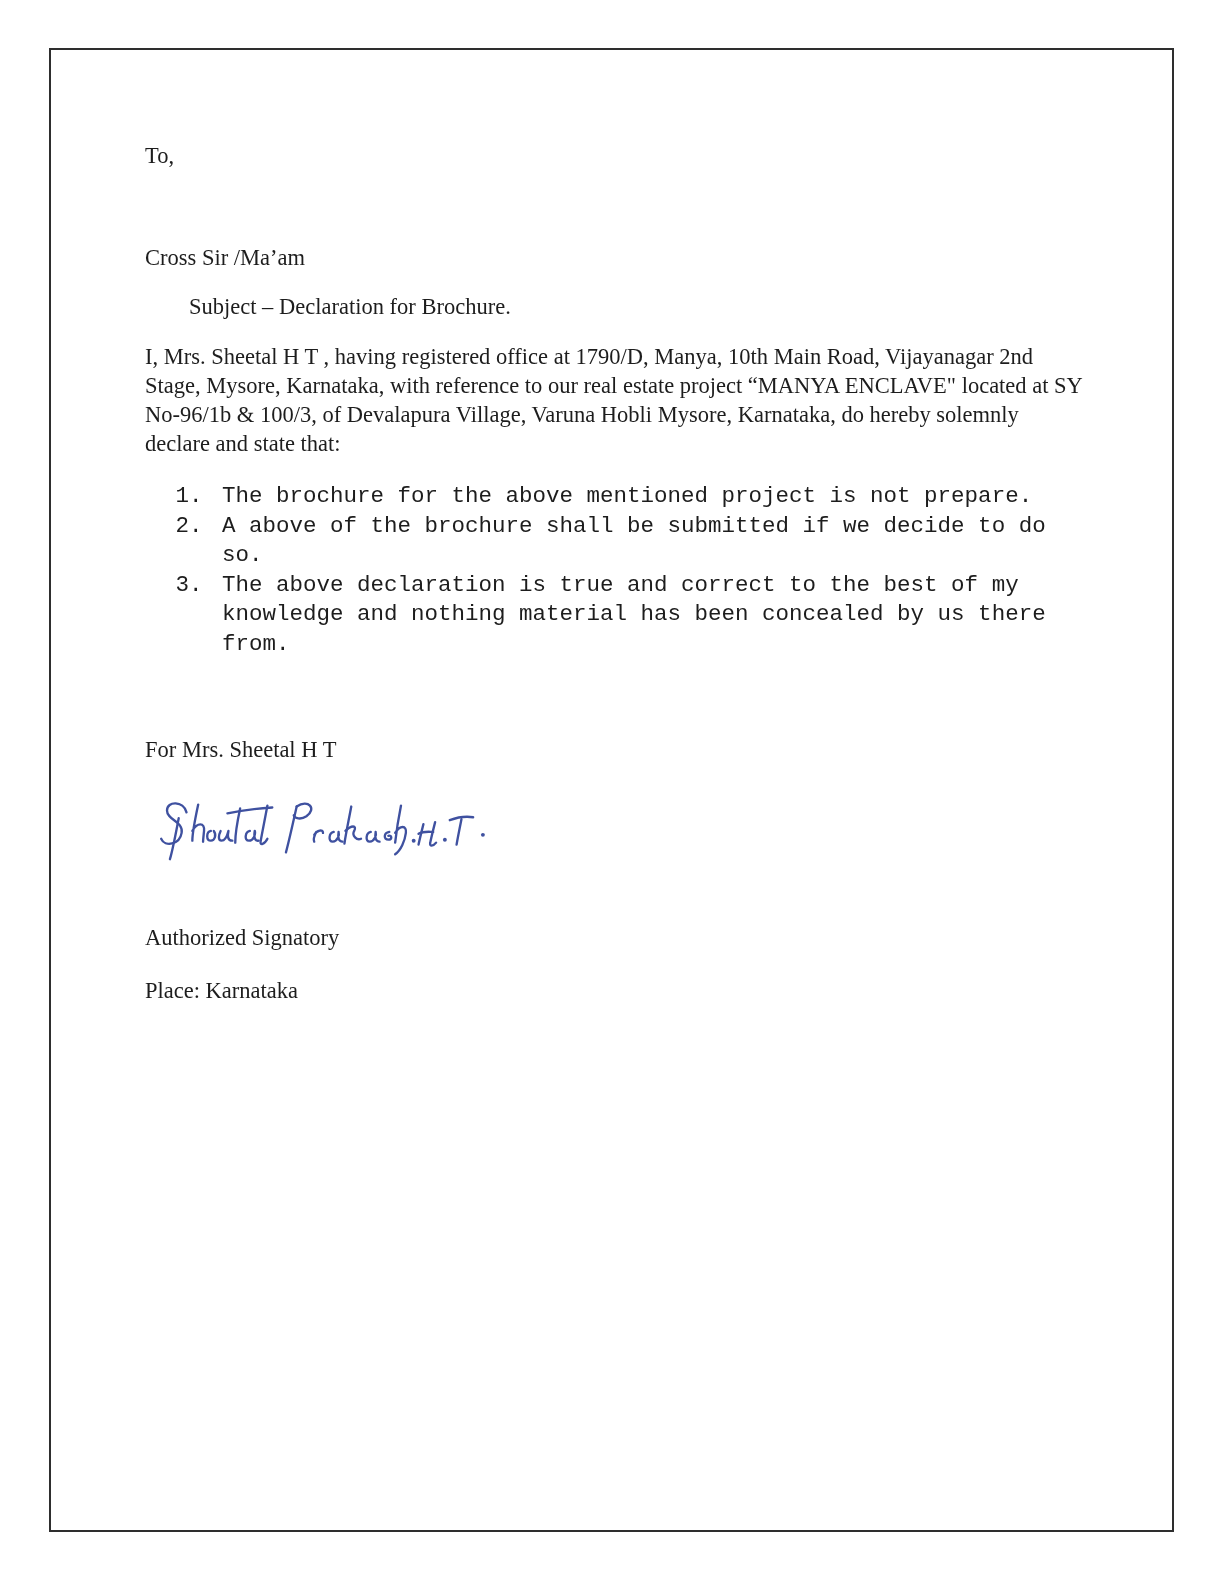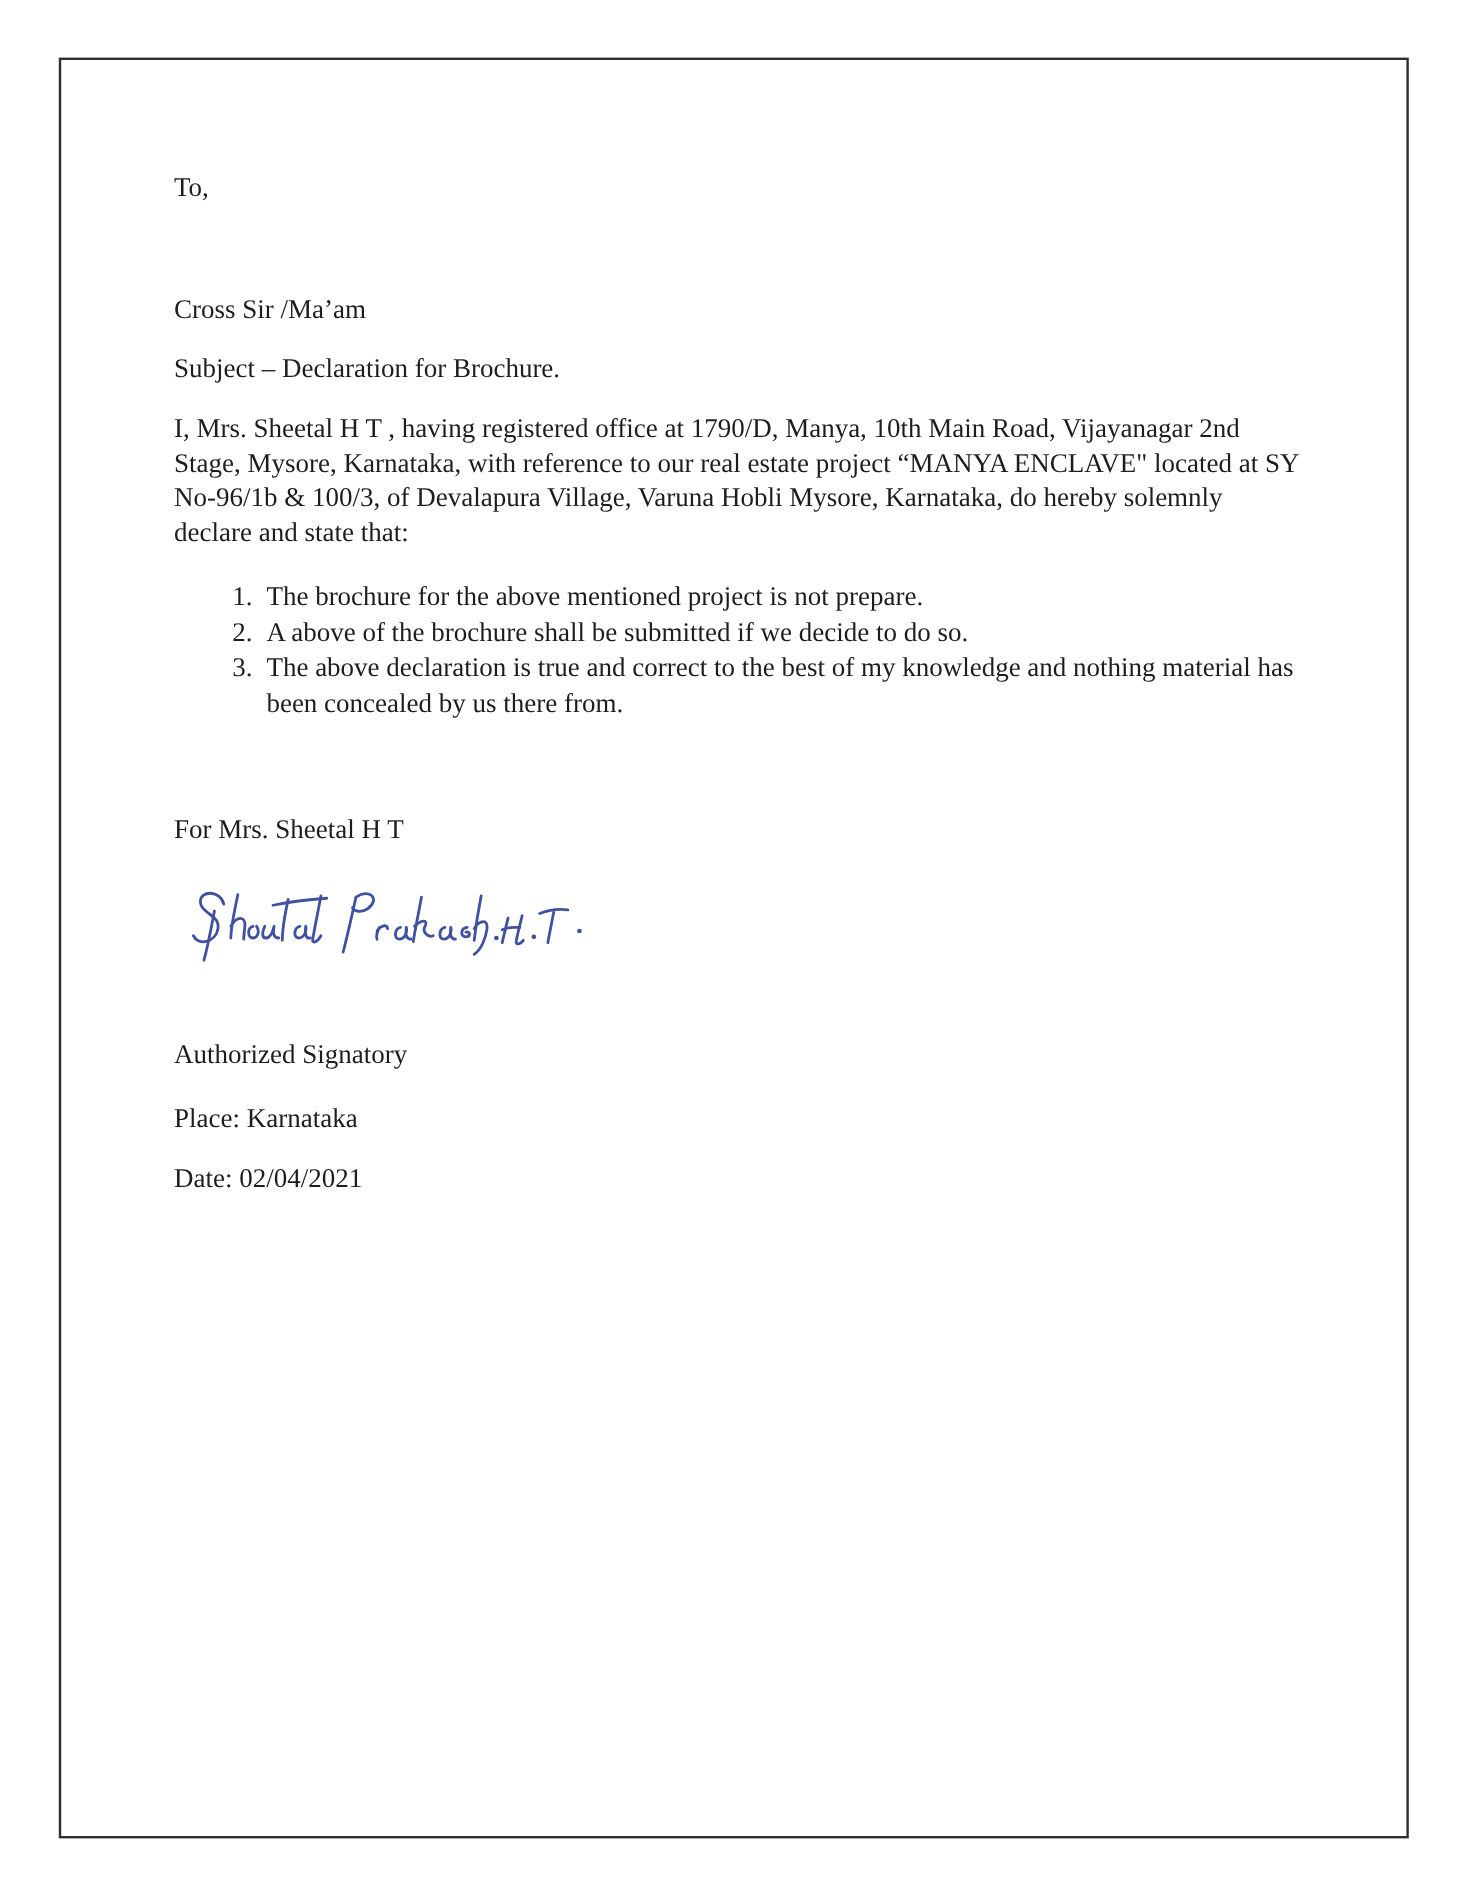--- a/index.html
+++ b/index.html
@@ -25,29 +25,29 @@
     position: absolute;
     left: 145px;
     top: 140px;
     width: 938px;
     font-size: 22.5px;
     line-height: 29px;
   }
   .to-label { line-height: 32px; }
   .address { margin-top: 24px; line-height: 32px; }
   .salutation { margin-top: 71px; }
-  .subject { margin-top: 20px; }
+  .subject { margin-top: 20px; margin-left: 44px; }
   .declaration { margin-top: 21px; }
   .declaration b, .signoff b { font-weight: 400; }
   ol.decl-list {
     margin: 24px 0 0 0;
     padding: 0 0 0 71px;
     line-height: 29.5px;
   }
-  ol.decl-list li { padding-left: 6px; margin: 0; }
+  ol.decl-list li { padding-left: 6px; margin: 0; font-family: Liberation Mono, monospace; }
   .signoff { margin-top: 76px; white-space: pre-wrap; }
   .signature-wrap { margin-top: 25px; margin-left: 8px; width: 340px; height: 78px; }
   .authorized { margin-top: 56px; }
   .place { margin-top: 24px; }
   .date { margin-top: 21px; }
 </style>
 </head>
 <body>
 
 <div class="page">
@@ -104,16 +104,15 @@
           <circle cx="295" cy="52" r="2"></circle>
           <circle cx="334" cy="47" r="2"></circle>
         </g>
       </svg>
     </div>
 
     <div class="authorized">Authorized Signatory</div>
 
     <div class="place">Place: Karnataka</div>
 
-    <div class="date">Date: 02/04/2021</div>
 
   </div>
 </div>
 
 </body></html>

